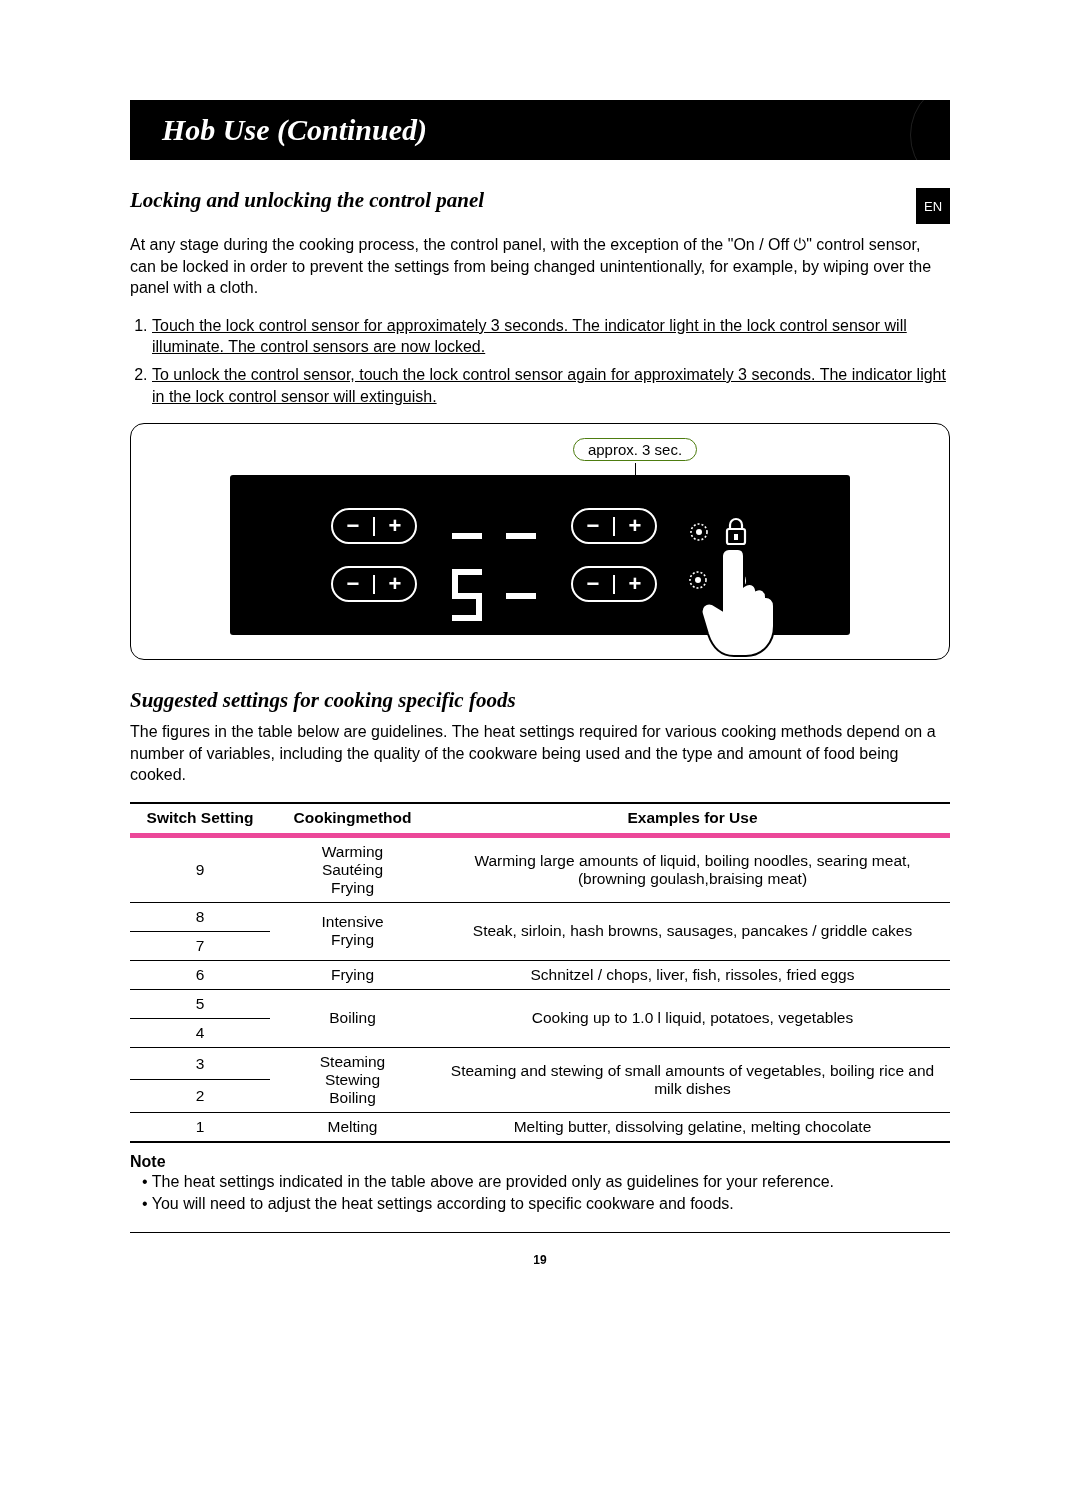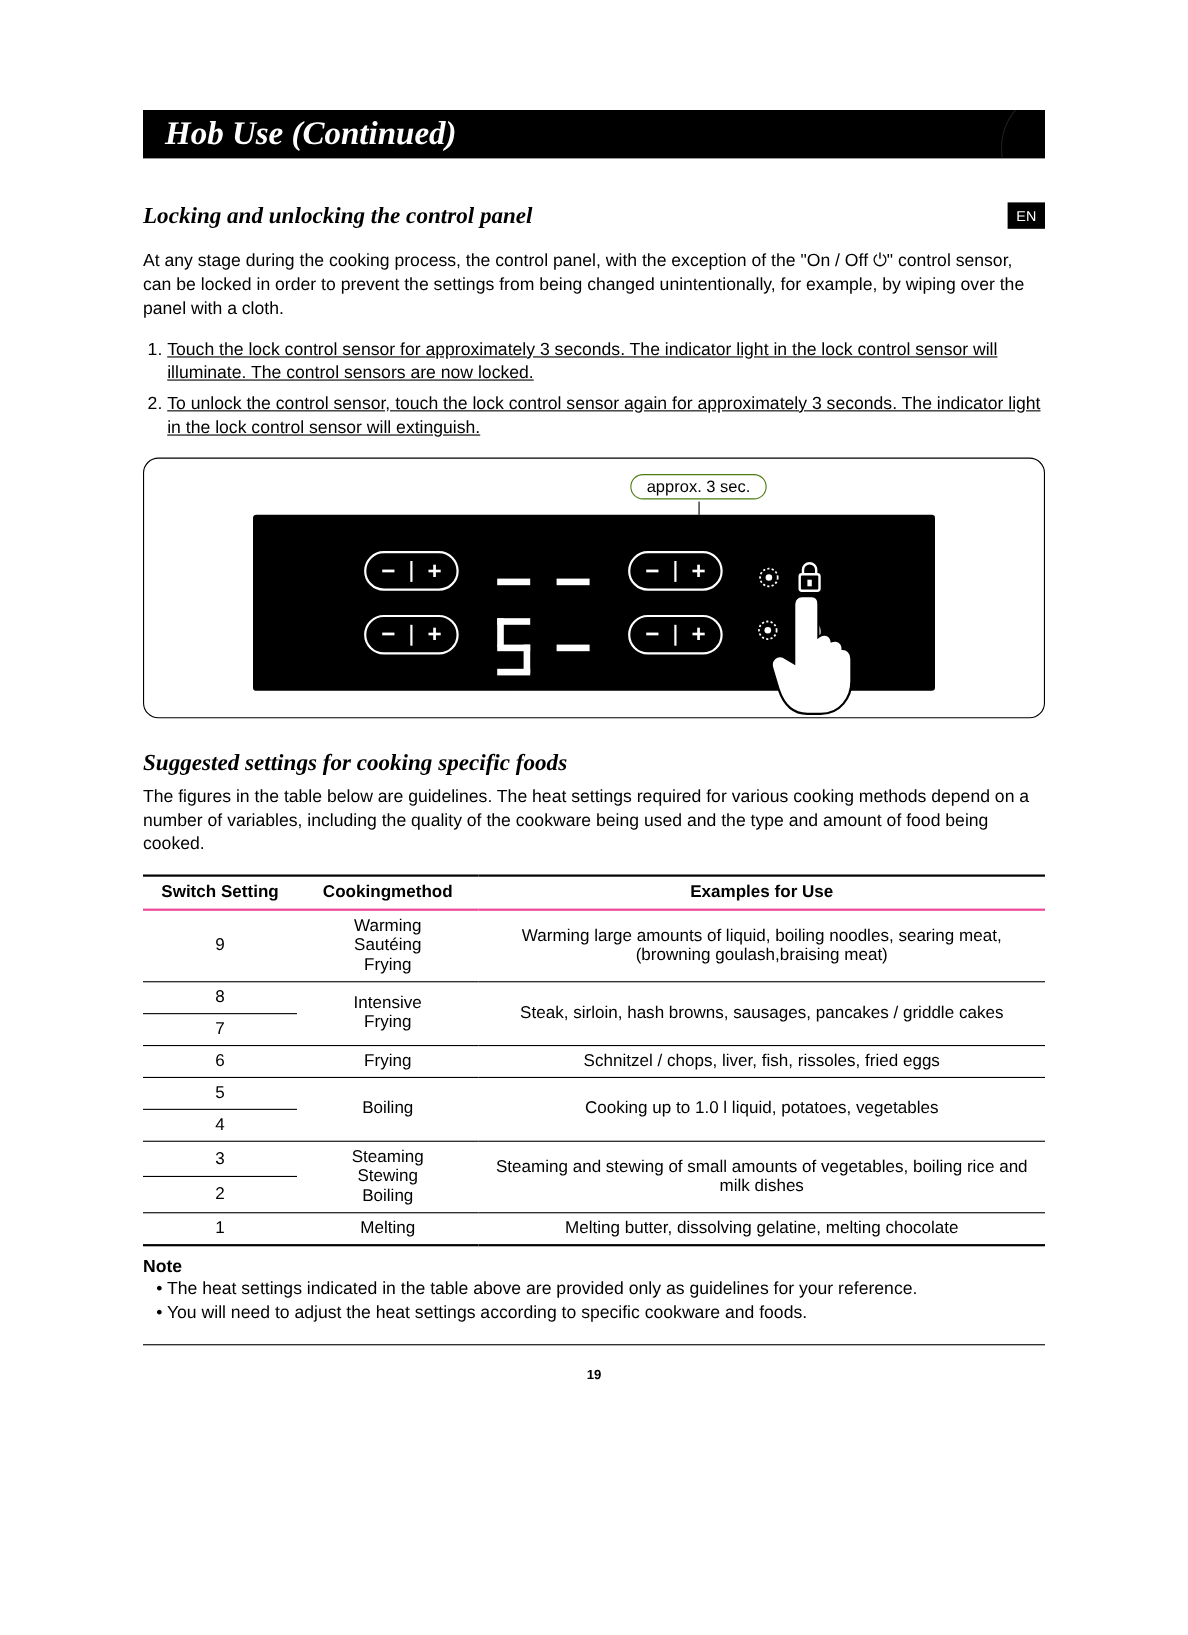--- a/index.html
+++ b/index.html
@@ -8,25 +8,25 @@
     background: #fff;
     width: 1080px;
     margin: 0 auto;
     color: #000;
   }
   .page {
     padding: 100px 130px 60px 130px;
   }
   .header-banner {
     background: #000;
-    height: 44px;
-    display: flex;
-    align-items: center;
-    padding-left: 20px;
-    margin-bottom: 40px;
+    height: 60px;
+    display: flex;
+    align-items: center;
+    padding-left: 32px;
+    margin-bottom: 28px;
     position: relative;
     overflow: hidden;
   }
   .header-title {
     color: #fff;
     font-family: "Times New Roman", Times, serif;
     font-style: italic;
     font-weight: bold;
     font-size: 30px;
   }
@@ -51,21 +51,21 @@
     font-family: "Times New Roman", Times, serif;
     font-style: italic;
     font-weight: bold;
     font-size: 21px;
     margin-bottom: 8px;
   }
   .lang-badge {
     background: #000;
     color: #fff;
     width: 34px;
-    height: 24px;
+    height: 36px;
     font-size: 13px;
     display: flex;
     align-items: center;
     justify-content: center;
   }
   .body-text {
     font-size: 16px;
     line-height: 1.35;
     margin-bottom: 16px;
   }
@@ -153,21 +153,21 @@
     width: 100%;
     border-collapse: collapse;
     font-size: 15.5px;
     margin-bottom: 10px;
   }
   .tbl th {
     text-align: center;
     font-weight: bold;
     padding: 5px 4px 6px 4px;
     border-top: 2px solid #000;
-    border-bottom: 2px solid #ec4899;
+    border-bottom: 5px solid #ec4899;
   }
   .tbl td {
     text-align: center;
     padding: 5px 6px;
     vertical-align: middle;
   }
   .tbl td.ex { text-align: center; }
   .tbl .bb { border-bottom: 1px solid #000; }
   .tbl .last td { border-bottom: 2px solid #000; }
   .tbl .col-sw { width: 140px; }

